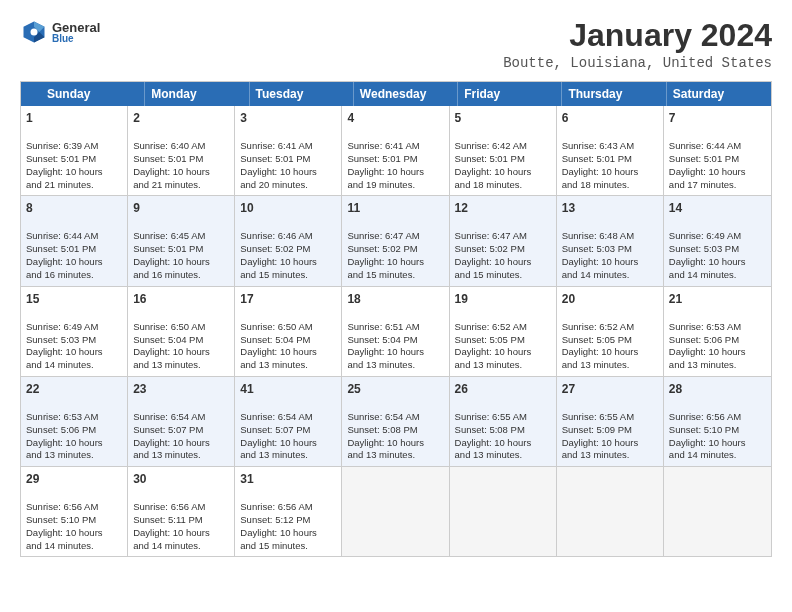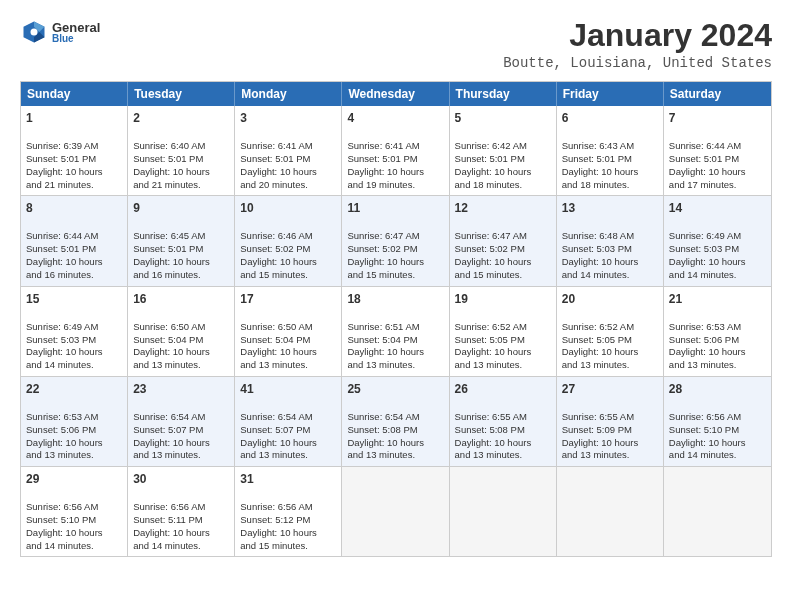--- a/index.html
+++ b/index.html
@@ -65,20 +65,21 @@
     .calendar {
       flex: 1;
       display: flex;
       flex-direction: column;
       border: 1px solid #ccc;
     }
     .cal-header {
       display: grid;
       grid-template-columns: repeat(7, 1fr);
       background: #2a6db5;
+      padding-left: 20px;
     }
     .cal-header-cell {
       color: #fff;
       font-size: 12px;
       font-weight: bold;
       padding: 5px 6px;
       text-align: left;
       border-right: 1px solid rgba(255,255,255,0.3);
     }
     .cal-header-cell:last-child { border-right: none; }
@@ -132,25 +133,25 @@
     </div>
     <div class="title-block">
       <div class="main-title">January 2024</div>
       <div class="subtitle">Boutte, Louisiana, United States</div>
     </div>
   </div>
 
   <div class="calendar">
     <div class="cal-header" id="cal-header">
         <div class="cal-header-cell">Sunday</div>
+        <div class="cal-header-cell">Monday</div>
         <div class="cal-header-cell">Tuesday</div>
-        <div class="cal-header-cell">Monday</div>
         <div class="cal-header-cell">Wednesday</div>
+        <div class="cal-header-cell">Friday</div>
         <div class="cal-header-cell">Thursday</div>
-        <div class="cal-header-cell">Friday</div>
         <div class="cal-header-cell">Saturday</div>
       </div>
     <div class="cal-body" id="cal-body">
         <div class="cal-row">
           <div class="cal-cell"><span class="day-num">1</span><br><span>Sunrise: 6:39 AM</span><br><span>Sunset: 5:01 PM</span><br><span>Daylight: 10 hours</span><br><span>and 21 minutes.</span></div>
           <div class="cal-cell"><span class="day-num">2</span><br><span>Sunrise: 6:40 AM</span><br><span>Sunset: 5:01 PM</span><br><span>Daylight: 10 hours</span><br><span>and 21 minutes.</span></div>
           <div class="cal-cell"><span class="day-num">3</span><br><span>Sunrise: 6:41 AM</span><br><span>Sunset: 5:01 PM</span><br><span>Daylight: 10 hours</span><br><span>and 20 minutes.</span></div>
           <div class="cal-cell"><span class="day-num">4</span><br><span>Sunrise: 6:41 AM</span><br><span>Sunset: 5:01 PM</span><br><span>Daylight: 10 hours</span><br><span>and 19 minutes.</span></div>
           <div class="cal-cell"><span class="day-num">5</span><br><span>Sunrise: 6:42 AM</span><br><span>Sunset: 5:01 PM</span><br><span>Daylight: 10 hours</span><br><span>and 18 minutes.</span></div>
           <div class="cal-cell"><span class="day-num">6</span><br><span>Sunrise: 6:43 AM</span><br><span>Sunset: 5:01 PM</span><br><span>Daylight: 10 hours</span><br><span>and 18 minutes.</span></div>

